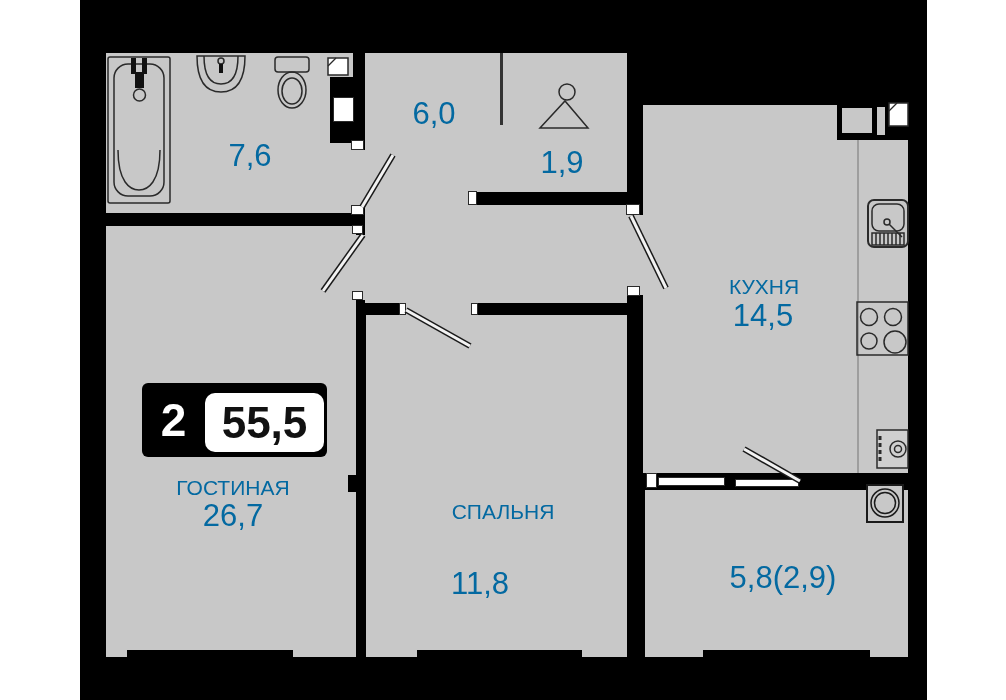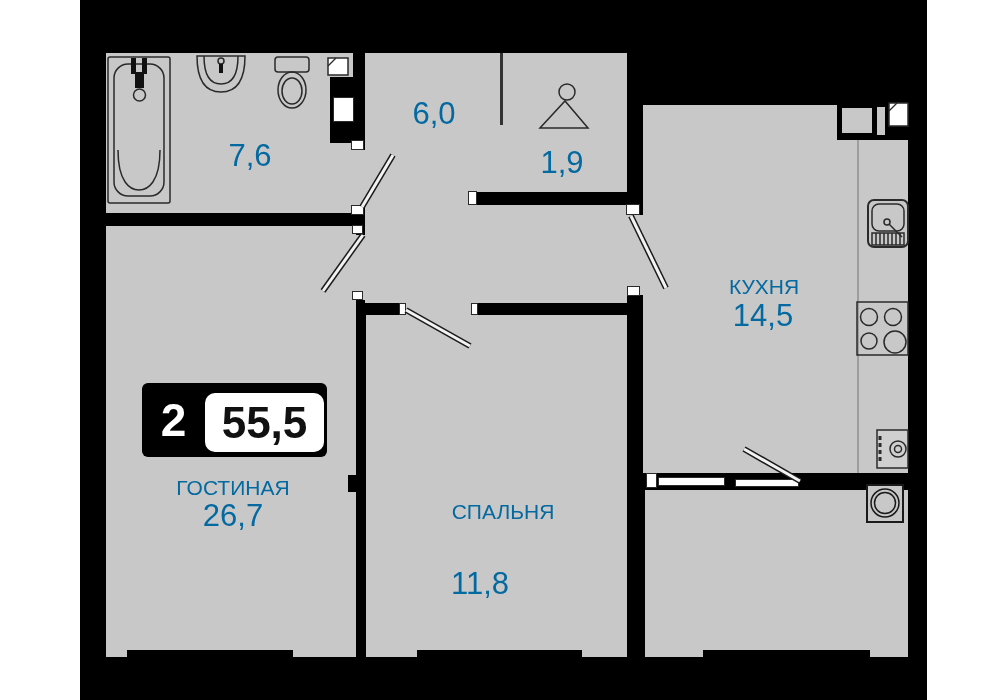--- a/index.html
+++ b/index.html
@@ -176,20 +176,21 @@
 
     <div class="lbl room-area" style="left:170px;top:155px;">7,6</div>
     <div class="lbl room-area" style="left:354px;top:113px;">6,0</div>
     <div class="lbl room-area" style="left:482px;top:162px;">1,9</div>
     <div class="lbl room-name" style="left:684px;top:286px;">КУХНЯ</div>
     <div class="lbl room-area" style="left:683px;top:315px;">14,5</div>
     <div class="lbl room-name" style="left:153px;top:487px;">ГОСТИНАЯ</div>
     <div class="lbl room-area" style="left:153px;top:515px;">26,7</div>
     <div class="lbl room-name" style="left:423px;top:511px;">СПАЛЬНЯ</div>
     <div class="lbl room-area" style="left:400px;top:539px;margin-top:44px;">11,8</div>
+    <div class="lbl room-area" style="left:703px;top:577px;">5,8(2,9)</div>
 
     <div class="badge">
       <div class="badge-rooms">2</div>
       <div class="badge-area-box">
         <span class="badge-area">55,5</span>
       </div>
     </div>
 
   </div>
 </div>

